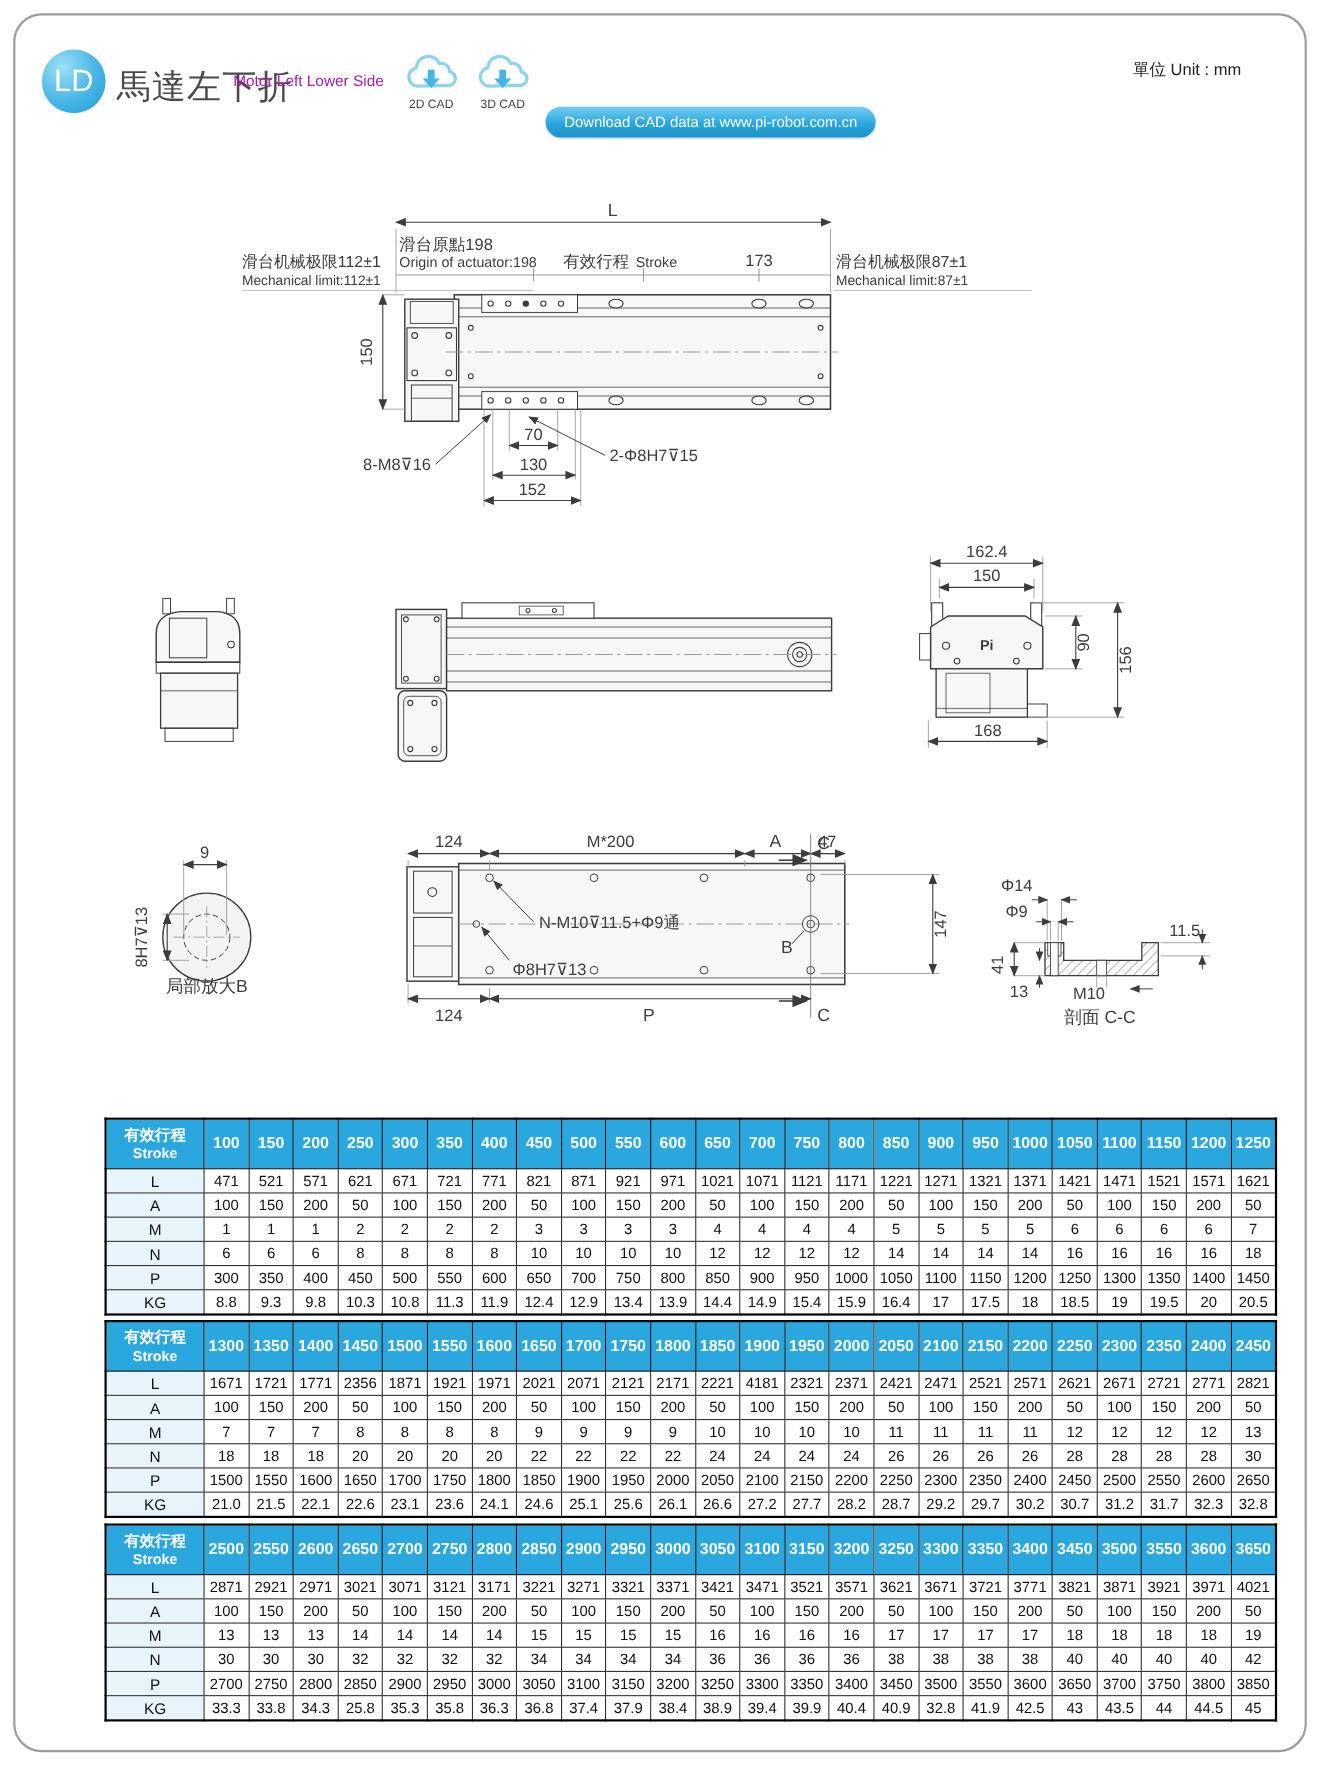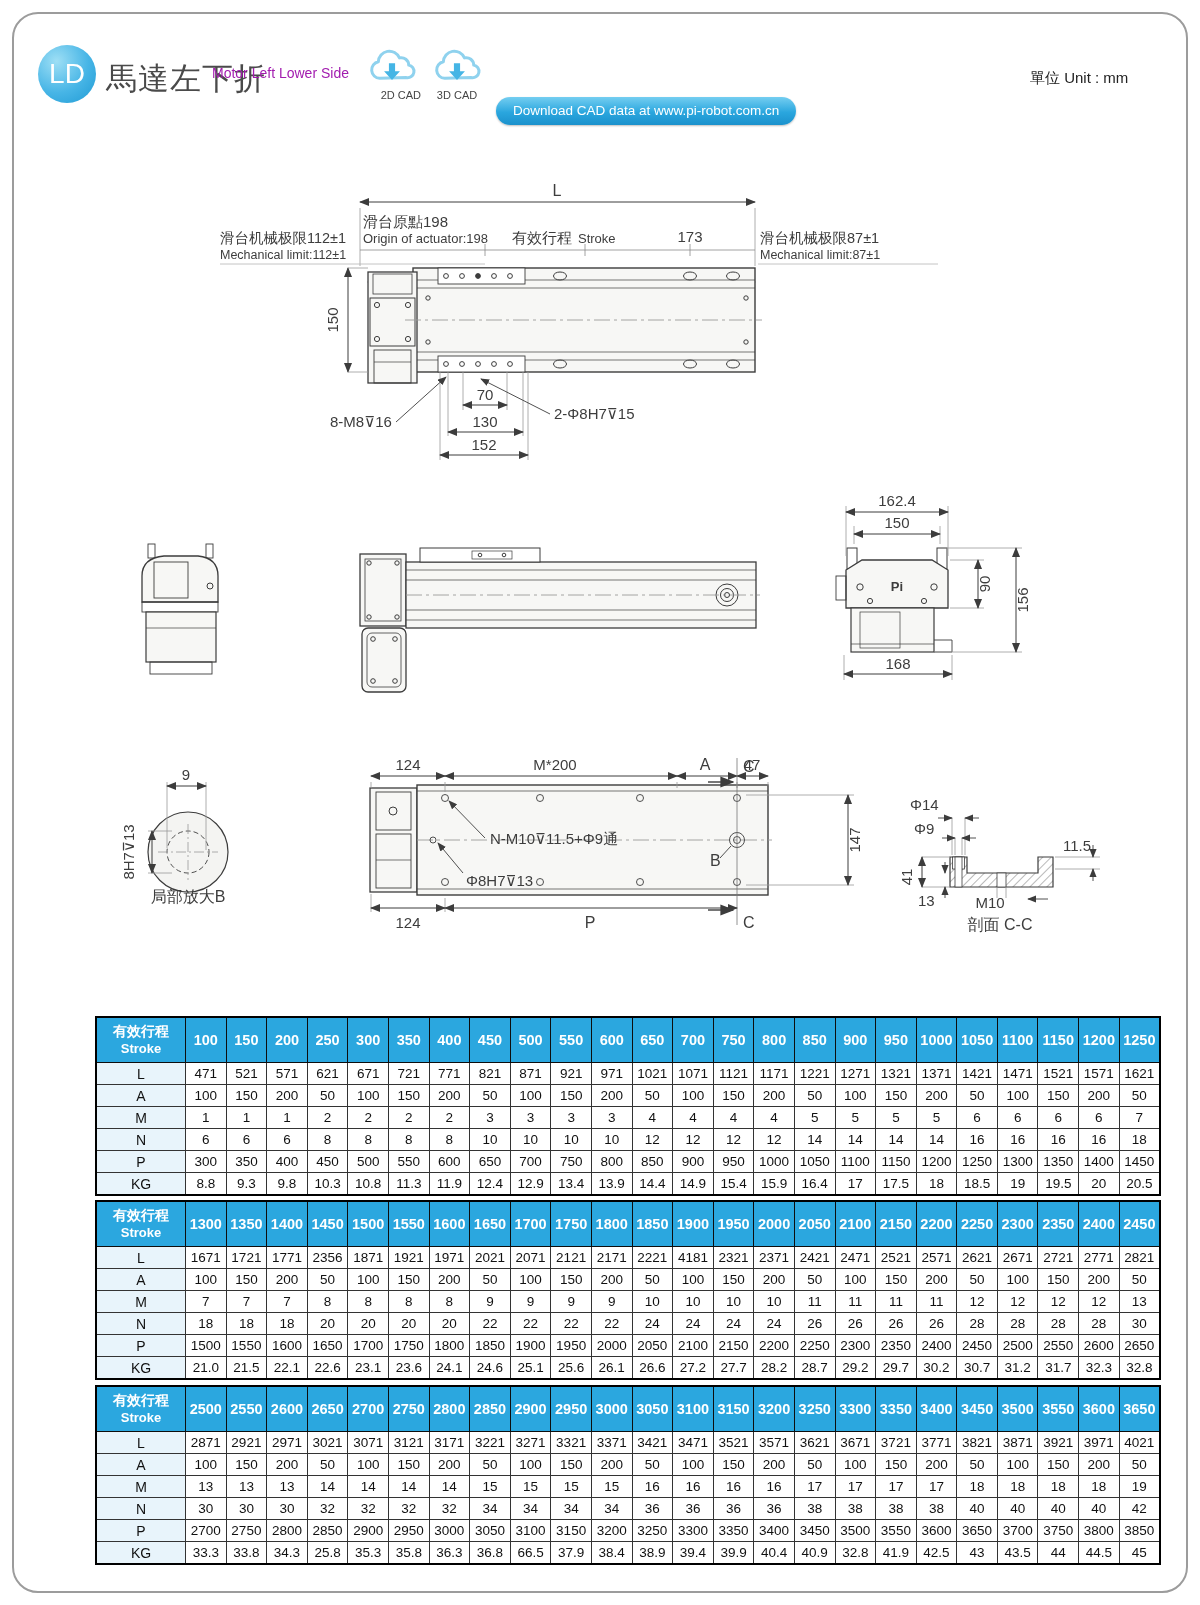--- a/index.html
+++ b/index.html
@@ -12,21 +12,21 @@
          color:#fff;font-size:28px;text-align:center;line-height:58px;}
   .title-zh{position:absolute;left:106px;top:58px;font-size:31px;color:#4a4a4a;letter-spacing:1px;}
   .title-en{position:absolute;left:212px;top:65px;font-size:14px;color:#a21caf;}
   .cad{position:absolute;top:44px;width:58px;text-align:center;}
   .cad svg{display:block;margin:0 auto;}
   .cad-lbl{font-size:11px;color:#444;margin-top:1px;}
   .dl-btn{position:absolute;left:496px;top:57px;height:28px;line-height:28px;padding:0 17px;
           border-radius:14px;color:#fff;font-size:13.5px;
           background:linear-gradient(180deg,#74cef1 0%,#2aa6de 55%,#1b91cc 100%);
           box-shadow:0 1px 2px rgba(0,0,0,.25);cursor:pointer;margin-top:40px;}
-  .unit{position:absolute;left:1030px;top:69px;font-size:15px;color:#222;}
+  .unit{position:absolute;left:1030px;top:54px;font-size:15px;color:#222;}
   .dwg{position:absolute;}
   .dwg text{fill:#3d3d3d;}
   .gray{fill:#a6a6a6;}
   table.spec{position:absolute;left:95px;width:1066px;border-collapse:collapse;table-layout:fixed;
              border:2px solid #000;}
   table.spec th,table.spec td{border:1px solid #333;text-align:center;padding:0;overflow:hidden;}
   table.spec thead th{background:#2ba7df;color:#fff;font-weight:bold;font-size:14.5px;
                       height:44px;border-color:#0d0d0d;}
   table.spec thead th.lbl-h{width:88px;}
   .lbl-h div{line-height:1.3;font-size:14px;}
@@ -38,21 +38,21 @@
 </head>
 <body>
 
 <div class="page">
   <div class="frame"></div>
 
   <div class="badge">LD</div>
   <div class="title-zh">馬達左下折</div>
   <div class="title-en">Motor Left Lower Side</div>
 
-  <div class="cad" style="left:363px;text-align:right;">
+  <div class="cad" style="left:363px;">
     <svg width="54" height="44" viewBox="0 0 60 50">
       <path d="M16,39 a9.5,9.5 0 0 1 -1.5,-18.8 a12.5,12.5 0 0 1 24,-4.4 a8.5,8.5 0 0 1 10.5,8.2 a7.2,7.2 0 0 1 -2.5,14.2 z" fill="#fff" stroke="#8fd2ee" stroke-width="3.4" stroke-linejoin="round"></path>
       <path d="M26.5,22 h7 v9 h5.5 l-9,10 -9,-10 h5.5 z" fill="#45b5e5"></path>
     </svg>
     <div class="cad-lbl">2D CAD</div>
   </div>
   <div class="cad" style="left:428px;text-align:center;">
     <svg width="54" height="44" viewBox="0 0 60 50">
       <path d="M16,39 a9.5,9.5 0 0 1 -1.5,-18.8 a12.5,12.5 0 0 1 24,-4.4 a8.5,8.5 0 0 1 10.5,8.2 a7.2,7.2 0 0 1 -2.5,14.2 z" fill="#fff" stroke="#8fd2ee" stroke-width="3.4" stroke-linejoin="round"></path>
       <path d="M26.5,22 h7 v9 h5.5 l-9,10 -9,-10 h5.5 z" fill="#45b5e5"></path>
@@ -942,21 +942,21 @@
         <tr>
           <td class="lbl">KG</td>
           <td>33.3</td>
           <td>33.8</td>
           <td>34.3</td>
           <td>25.8</td>
           <td>35.3</td>
           <td>35.8</td>
           <td>36.3</td>
           <td>36.8</td>
-          <td>66.5</td>
+          <td>37.4</td>
           <td>37.9</td>
           <td>38.4</td>
           <td>38.9</td>
           <td>39.4</td>
           <td>39.9</td>
           <td>40.4</td>
           <td>40.9</td>
           <td>32.8</td>
           <td>41.9</td>
           <td>42.5</td>

